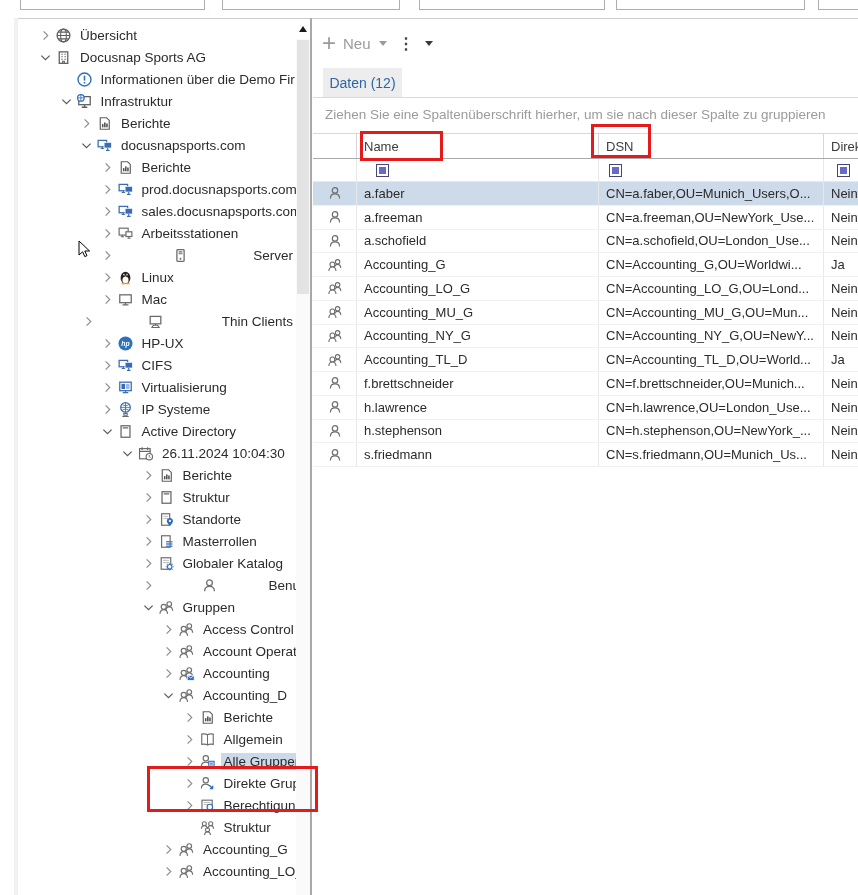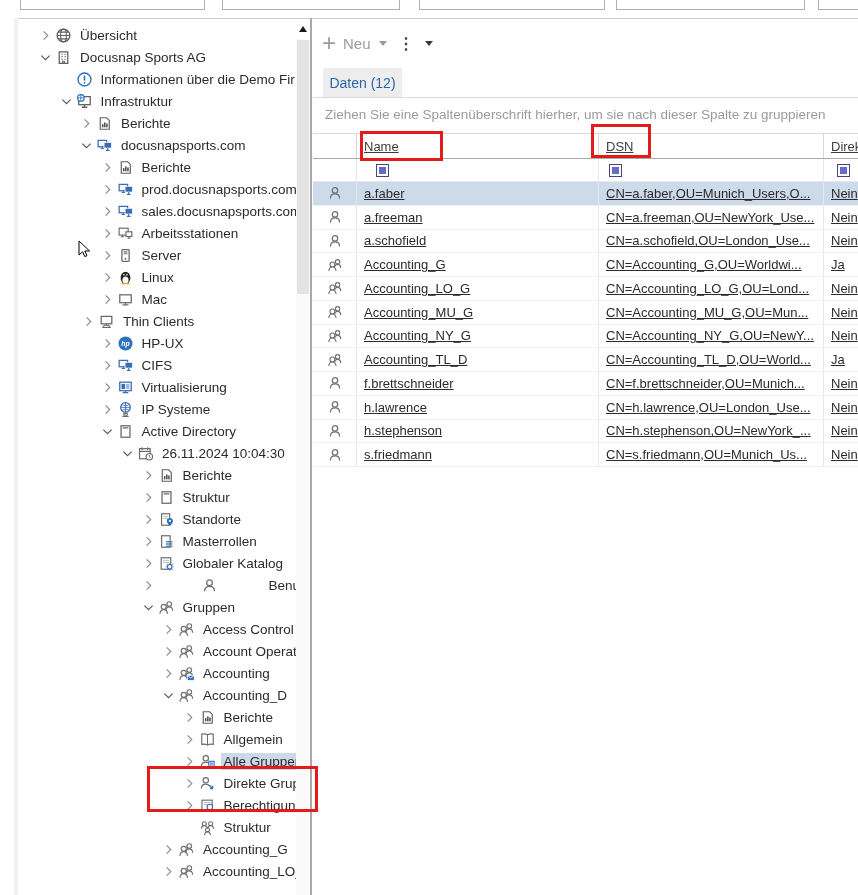--- a/index.html
+++ b/index.html
@@ -54,21 +54,21 @@
          color:#2b66a8; font-size:14px; display:flex; align-items:center; justify-content:center; }
   .tabstrip-line { position:absolute; left:313px; right:0; top:97px; height:1px; background:#dadada; }
   .group-hint { position:absolute; left:325px; top:107px; color:#9b9b9b; font-size:13.5px; white-space:nowrap; }
   .group-line { position:absolute; left:313px; right:0; top:133px; height:1px; background:#d8d8d8; }
 
   
   .grid { position:absolute; left:313px; top:134px; width:620px; }
   .g-head { display:flex; height:25px; border-bottom:1px solid #a9a9b0; }
   .g-filter { display:flex; height:23px; border-bottom:1px solid #e8e8e8; }
   .g-row { display:flex; height:23.75px; border-bottom:1px solid #f1f1f1; }
-  .cell { border-right:1px solid #e8e8e8; height:100%; display:flex; align-items:center; overflow:hidden; white-space:nowrap;text-decoration:underline; }
+  .cell { border-right:1px solid #e8e8e8; height:100%; display:flex; align-items:center; overflow:hidden; white-space:nowrap; }
   .g-head .cell { color:#3d3d3d; border-right-color:#d6d6d6; }
   .c-ind { width:44px; flex:none; justify-content:center; }
   .c-name { width:242px; flex:none; padding-left:7px; }
   .c-dsn { width:225px; flex:none; padding-left:7px; }
   .c-direkt { width:90px; flex:none; padding-left:7px; }
   .g-row.selected { background:#ccdaea; }
   .row-icon { width:16px; height:16px; }
   .row-icon svg { width:16px; height:16px; display:block; }
   .filter-box { width:13px; height:13px; border:1px solid #46467a; background:#fff;
                 display:flex; align-items:center; justify-content:center; flex:none; }
@@ -392,21 +392,21 @@
               <use href="#i-chev-r" xlink:href="#i-chev-r"></use>
             </svg>
           </span>
     <span class="ticon">
             <svg viewBox="0 0 16 16">
               <use href="#i-workstation" xlink:href="#i-workstation"></use>
             </svg>
           </span>
     <span class="tlabel">Arbeitsstationen</span>
   </div>
-        <div class="tree-item" style="padding-left: 81.5px;">
+        <div class="tree-item" style="padding-left: 81.5px; justify-content: space-between;">
     <span class="chev">
             <svg viewBox="0 0 16 16">
               <use href="#i-chev-r" xlink:href="#i-chev-r"></use>
             </svg>
           </span>
     <span class="ticon">
             <svg viewBox="0 0 16 16">
               <use href="#i-server" xlink:href="#i-server"></use>
             </svg>
           </span>
@@ -431,21 +431,21 @@
               <use href="#i-chev-r" xlink:href="#i-chev-r"></use>
             </svg>
           </span>
     <span class="ticon">
             <svg viewBox="0 0 16 16">
               <use href="#i-monitor" xlink:href="#i-monitor"></use>
             </svg>
           </span>
     <span class="tlabel">Mac</span>
   </div>
-        <div class="tree-item" style="padding-left: 63px;">
+        <div class="tree-item" style="padding-left: 63px; justify-content: space-between;">
     <span class="chev">
             <svg viewBox="0 0 16 16">
               <use href="#i-chev-r" xlink:href="#i-chev-r"></use>
             </svg>
           </span>
     <span class="ticon">
             <svg viewBox="0 0 16 16">
               <use href="#i-monitor-net" xlink:href="#i-monitor-net"></use>
             </svg>
           </span>

